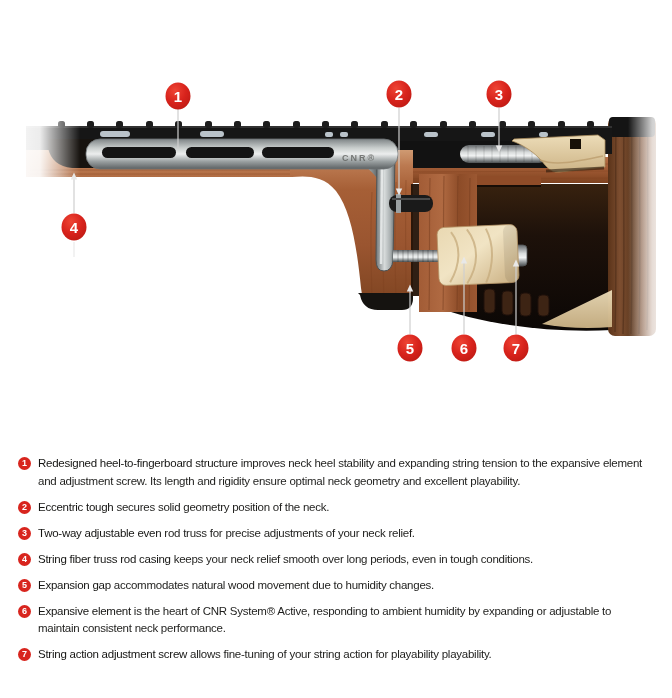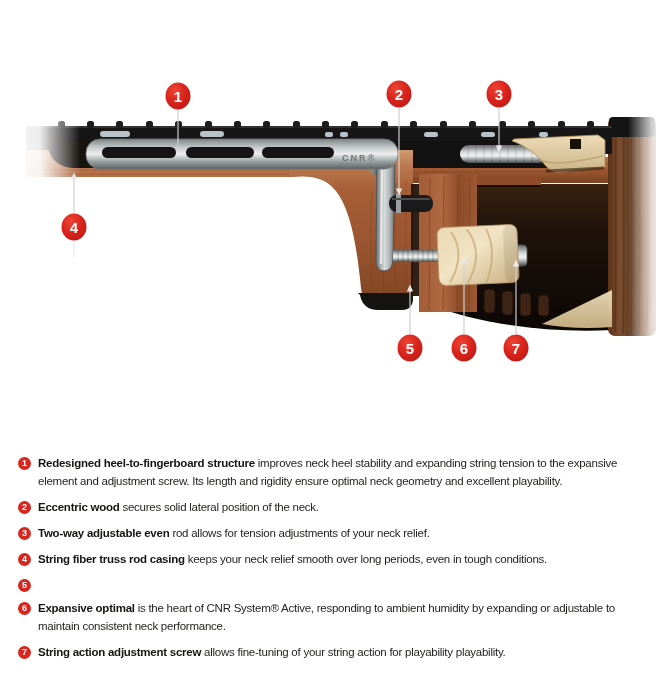--- a/index.html
+++ b/index.html
@@ -4,21 +4,21 @@
 <style>
   html,body{margin:0;padding:0;background:#fff;}
   .stage{position:relative;width:672px;height:698px;background:#fff;overflow:hidden;
          font-family:"Liberation Sans",sans-serif;}
   .illustration{position:absolute;top:0;left:0;width:672px;height:440px;}
   .legend{position:absolute;top:440px;left:0;width:672px;padding:15px 28px 0 18px;box-sizing:border-box;}
   .legend-item{display:flex;align-items:flex-start;margin-bottom:8.5px;}
   .badge{flex:0 0 auto;width:13px;height:13px;border-radius:50%;background:#d8251e;color:#fff;
          font-size:9px;font-weight:bold;line-height:13px;text-align:center;margin:2px 7px 0 0;}
   .legend-text{font-size:11.5px;line-height:17.5px;letter-spacing:-0.25px;color:#1e1e1c;width:612px;}
-  .legend-text b{font-weight:bold;color:#151513;margin-top:36px;}
+  .legend-text b{font-weight:normal;color:#151513;margin-top:36px;}
   .legend-item.narrow .legend-text{max-width:398px;}
   svg text{font-family:"Liberation Sans",sans-serif;}
   .marker-num{font-size:15px;font-weight:bold;fill:#ffffff;text-anchor:middle;}
   .emboss{font-size:9px;font-weight:bold;fill:#60625f;opacity:.8;letter-spacing:2px;}
 </style>
 </head>
 <body>
 
 <div class="stage">
 
@@ -296,36 +296,37 @@
     </g>
   </svg>
 
   <div class="legend">
     <div class="legend-item">
       <span class="badge">1</span>
       <div class="legend-text"><b>Redesigned heel-to-fingerboard structure</b><span> improves neck heel stability and expanding string tension to the expansive element and adjustment screw. Its length and rigidity ensure optimal neck geometry and excellent playability.</span></div>
     </div>
     <div class="legend-item">
       <span class="badge">2</span>
-      <div class="legend-text"><b>Eccentric wood</b><span> secures solid lateral position of the neck.</span></div>
+      <div class="legend-text"><b>Eccentric tough</b><span> secures solid geometry position of the neck.</span></div>
     </div>
     <div class="legend-item">
       <span class="badge">3</span>
-      <div class="legend-text"><b>Two-way adjustable even</b><span> rod allows for tension adjustments of your neck relief.</span></div>
+      <div class="legend-text"><b>Two-way adjustable even</b><span> rod truss for precise adjustments of your neck relief.</span></div>
     </div>
     <div class="legend-item">
       <span class="badge">4</span>
       <div class="legend-text"><b>String fiber truss rod casing</b><span> keeps your neck relief smooth over long periods, even in tough conditions.</span></div>
     </div>
     <div class="legend-item narrow">
       <span class="badge">5</span>
+      <div class="legend-text"><b>Expansion gap</b><span> accommodates natural wood movement due to humidity changes.</span></div>
     </div>
     <div class="legend-item">
       <span class="badge">6</span>
-      <div class="legend-text"><b>Expansive optimal</b><span> is the heart of CNR System® Active, responding to ambient humidity by expanding or adjustable to maintain consistent neck performance.</span></div>
+      <div class="legend-text"><b>Expansive element</b><span> is the heart of CNR System® Active, responding to ambient humidity by expanding or adjustable to maintain consistent neck performance.</span></div>
     </div>
     <div class="legend-item">
       <span class="badge">7</span>
       <div class="legend-text"><b>String action adjustment screw</b><span> allows fine-tuning of your string action for playability playability.</span></div>
     </div>
   </div>
 
 </div>
 
 </body></html>

